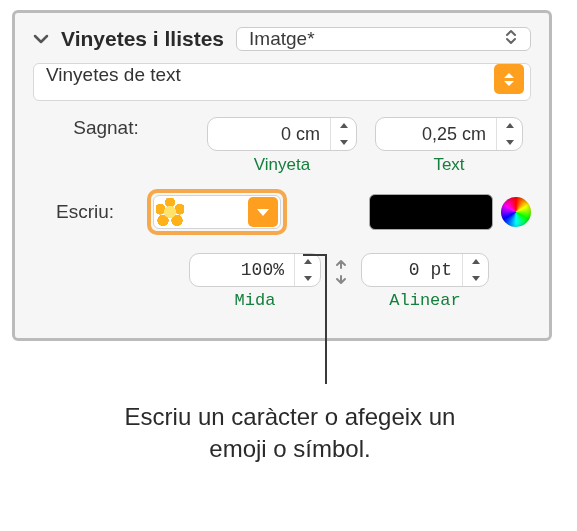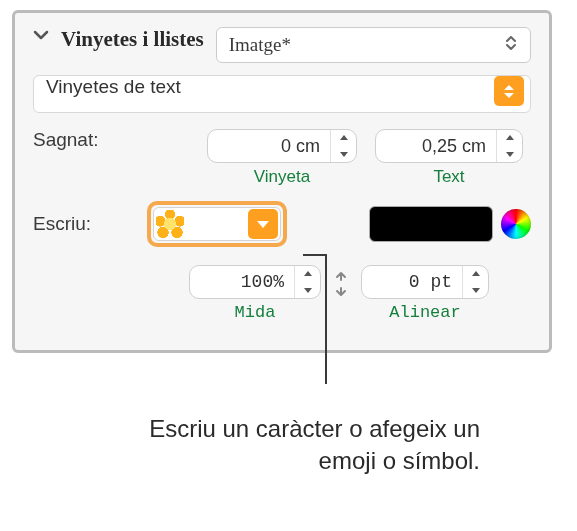--- a/index.html
+++ b/index.html
@@ -15,34 +15,33 @@
       border: 3px solid #bbb;
       border-radius: 6px;
       background: #f6f6f6;
       margin: 10px 12px 0 12px;
       padding: 14px 18px 24px 18px;
       position: relative;
       width: 540px;
     }
     .header {
       display: flex;
-      align-items: flex-start;
+      align-items: center;
       gap: 12px;
       margin-bottom: 12px;
-      font-family: Liberation Serif, serif;
     }
     .chevron-down svg { display:block; }
     .title {
       font-weight: 700;
       font-size: 21px;
       color: #2a2a2a;
     }
     .style-select {
       flex: 1;
-      height: 36px;
+      height: 24px;
       background: #fff;
       border: 1px solid #ccc;
       border-radius: 6px;
       display: flex;
       align-items: center;
       justify-content: space-between;
       padding: 0 12px;
       font-size: 19px;
       color: #3a3a3a;
     }
@@ -66,21 +65,21 @@
       display:flex; align-items:center; justify-content:center;
     }
     .updown-orange::before, .updown-orange::after {
       content:""; width:0; height:0; border-left:5px solid transparent; border-right:5px solid transparent;
     }
     .updown-orange { display:flex; flex-direction:column; gap:3px; align-items:center; }
     .updown-orange::before { border-bottom:5px solid #fff; }
     .updown-orange::after { border-top:5px solid #fff; }
 
     .row { display:flex; align-items:center; margin-bottom:4px; }
-    .label-right { width: 156px; text-align:left; padding-right:10px; font-size:19px; color:#3a3a3a; }
+    .label-right { width: 156px; text-align:center; padding-right:10px; font-size:19px; color:#3a3a3a; }
 
     .num-field {
       display:flex; align-items:center;
       height:34px; background:#fff; border:1px solid #cfcfcf; border-radius:10px;
       padding-right:0; overflow:hidden;
     }
     .num-field .num-val { flex:1; text-align:right; padding:0 10px 0 6px; font-size:18px; }
     .stepper {
       width:26px; height:34px; border-left:1px solid #e0e0e0;
       display:flex; flex-direction:column;
@@ -141,21 +140,21 @@
     .align-icon {
       margin: 6px 10px 0 10px; color:#888; font-size:20px;
     }
 
     .caption {
       margin: 60px 0 0 100px;
       font-size: 24px;
       color:#2a2a2a;
       line-height:1.35;
       width: 380px;
-      text-align:right;
+      text-align:center;
     }
   </style>
 </head>
 <body>
 
 <div class="panel">
 
   <div class="header">
     <span class="chevron-down">
       <svg width="16" height="16" viewBox="0 0 16 16">

